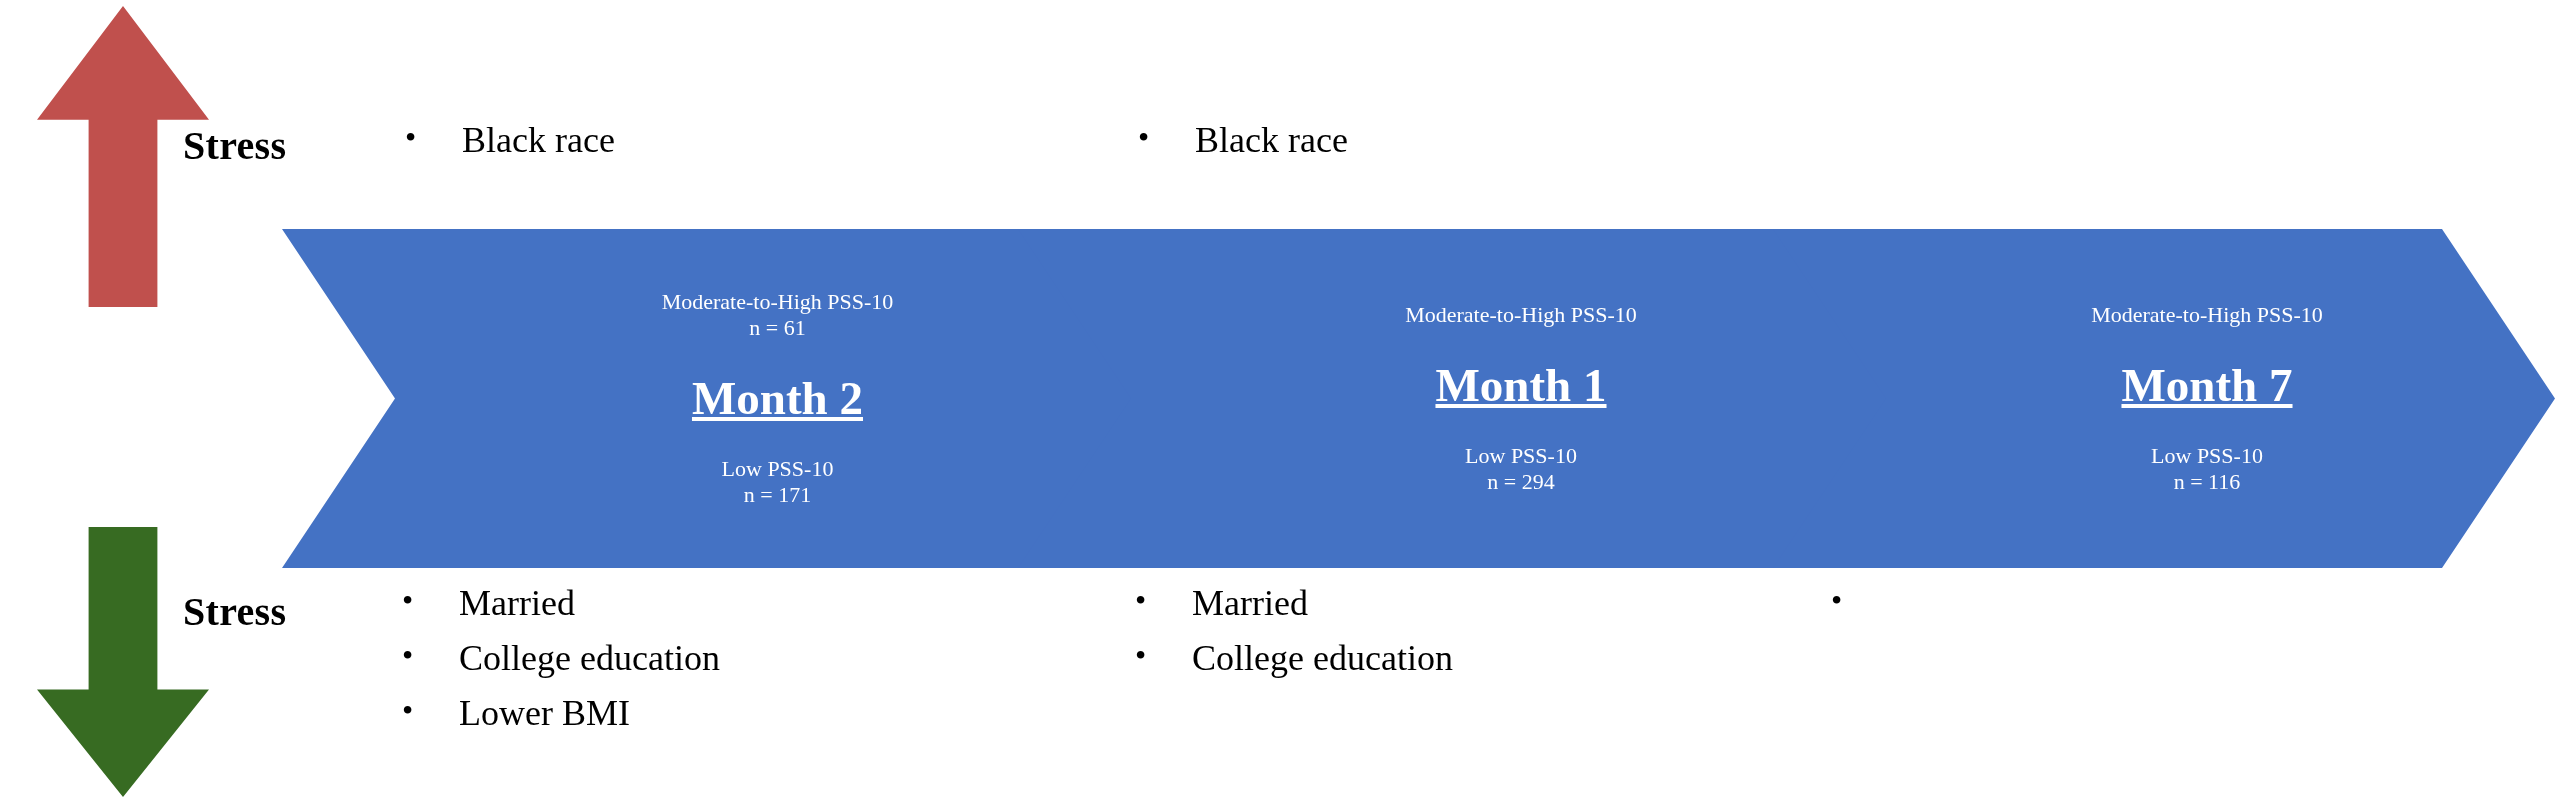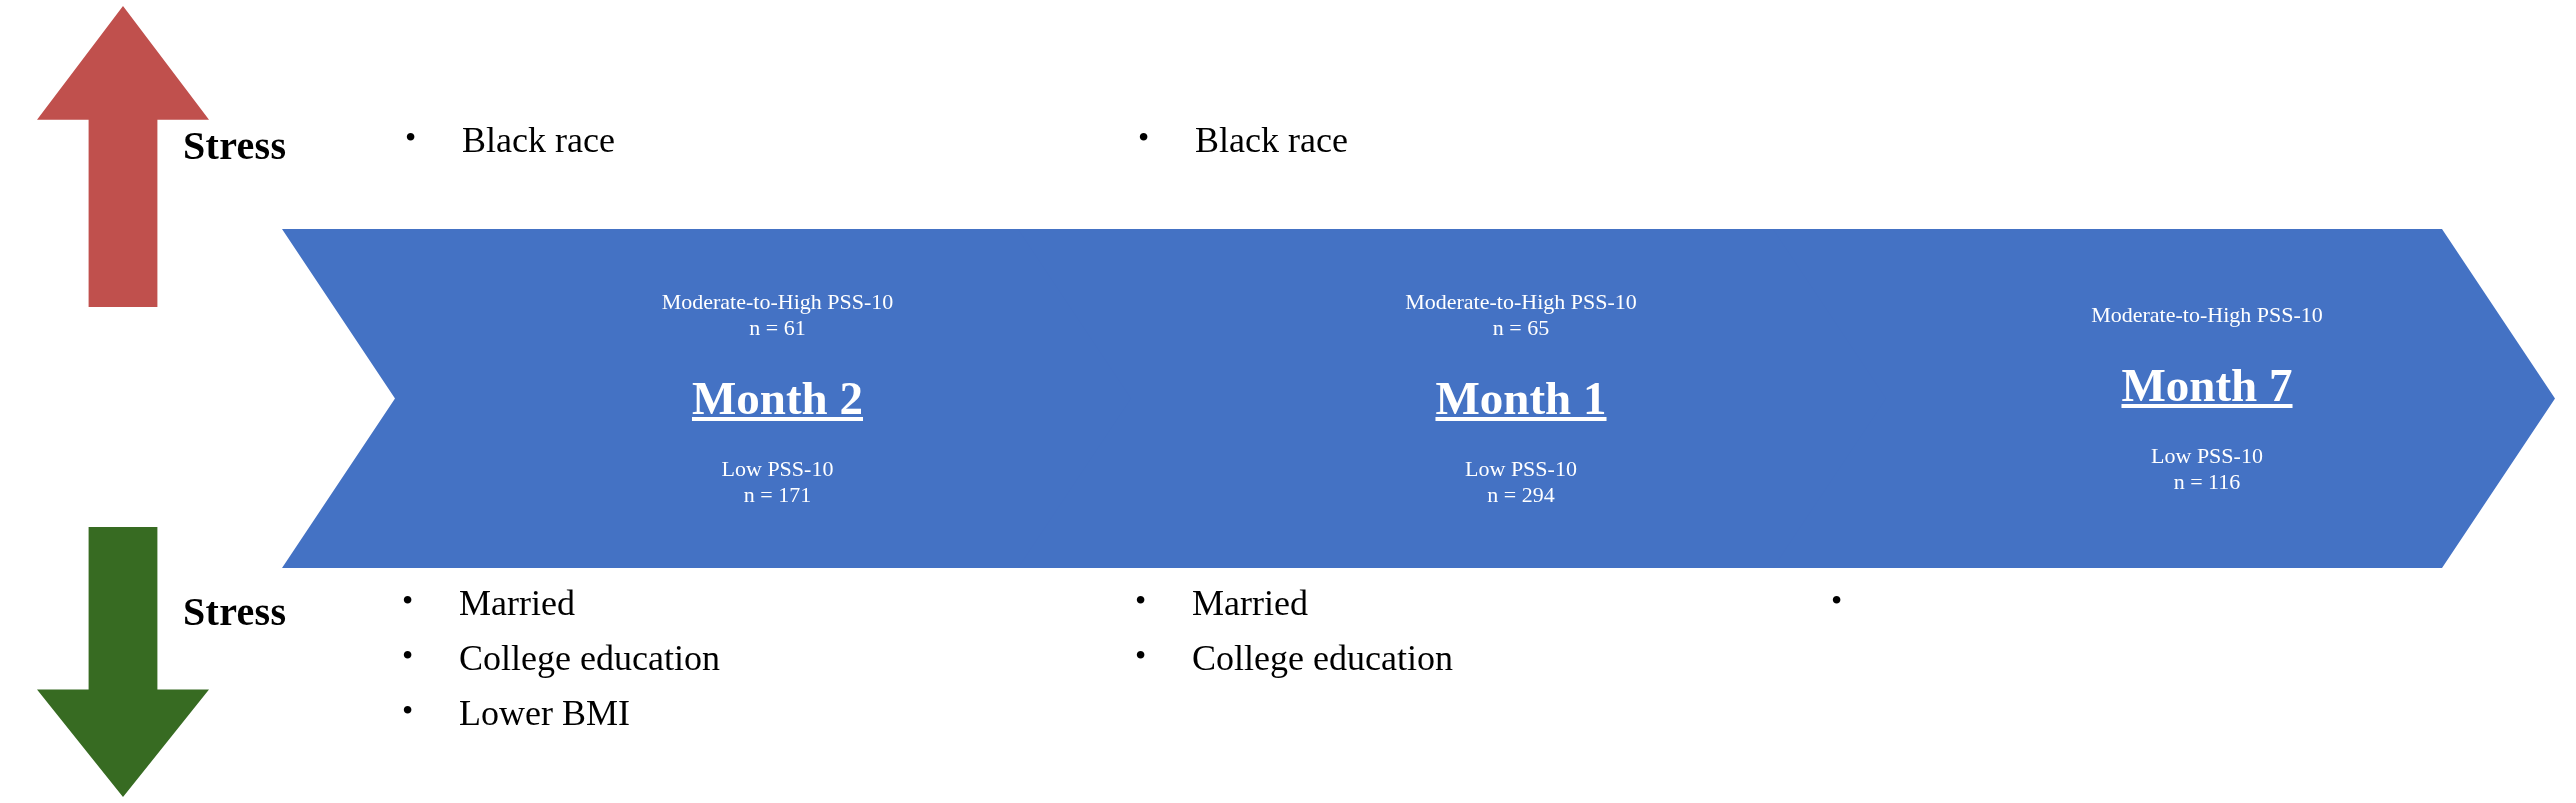--- a/index.html
+++ b/index.html
@@ -167,21 +167,20 @@
           <div>Low PSS-10</div>
           <div>n = 171</div>
         </div>
       </div>
     </div>
 
     <div class="chevron chev-2">
       <div class="chev-inner">
         <div class="chev-top">
           <div>Moderate-to-High PSS-10</div>
-          <div>n = 65</div>
         </div>
         <div class="chev-title">Month 1</div>
         <div class="chev-bottom">
           <div>Low PSS-10</div>
           <div>n = 294</div>
         </div>
       </div>
     </div>
 
     <div class="chevron chev-3">

